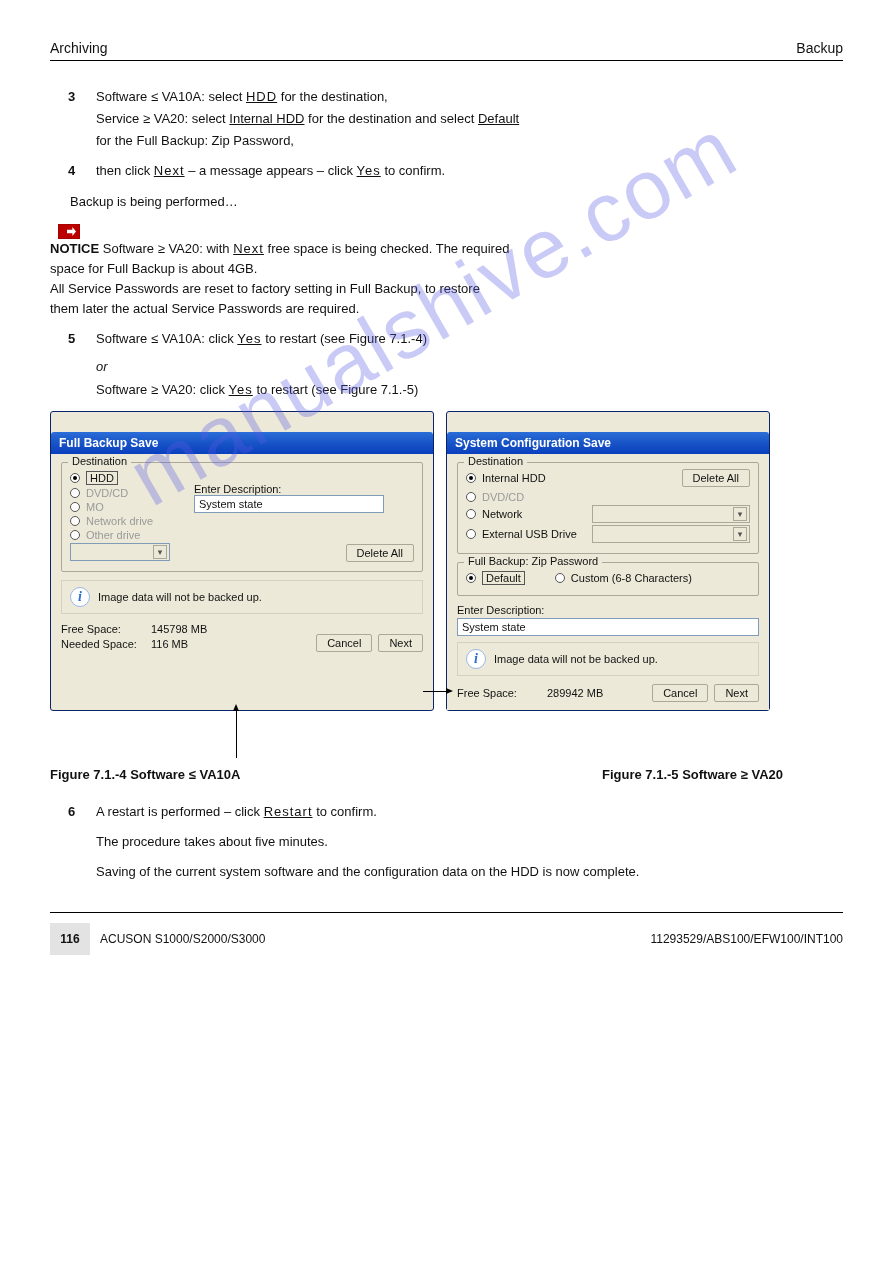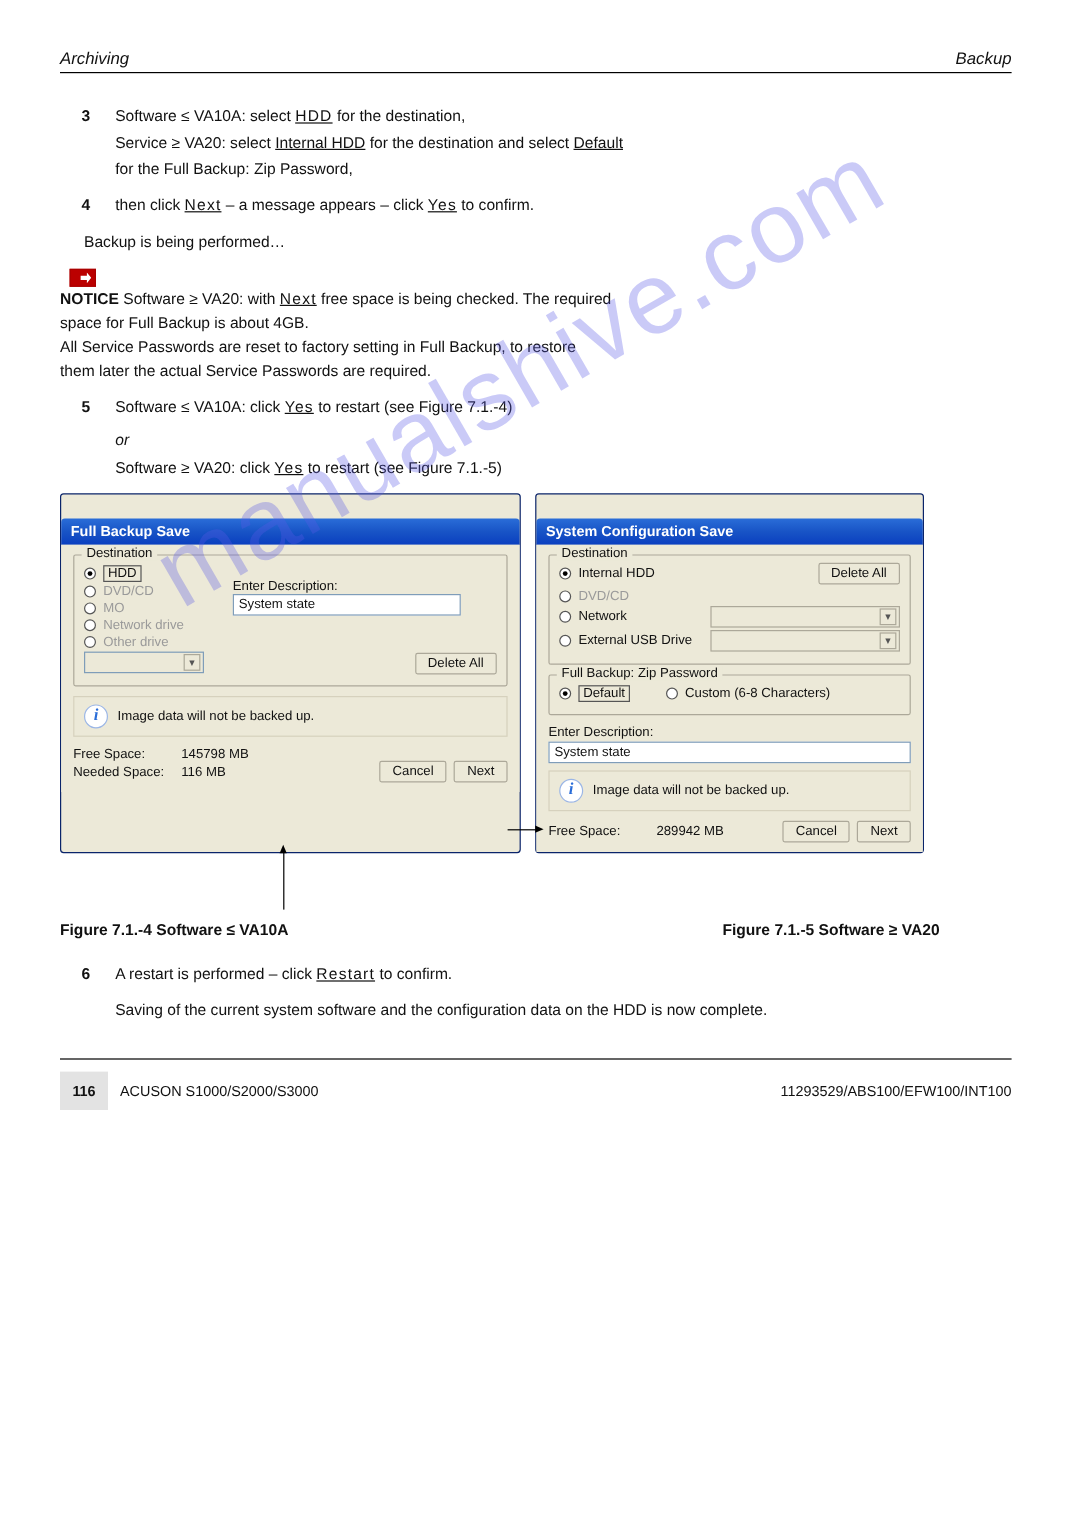--- a/index.html
+++ b/index.html
@@ -12,21 +12,20 @@
     width: 893px;
     position: relative;
   }
   .page {
     padding: 40px 50px 40px 50px;
     position: relative;
   }
   .header {
     display: flex;
     justify-content: space-between;
-    font-style: italic;
     font-size: 14px;
     border-bottom: 1px solid #000;
     padding-bottom: 4px;
     margin-bottom: 26px;
   }
   .step { margin: 0 0 10px 46px; position: relative; line-height: 1.55; }
   .step .num { position: absolute; left: -28px; font-weight: bold; }
   .u { text-decoration: underline; }
   .wide { letter-spacing: 1px; }
   .sub { margin-left: 20px; line-height: 1.55; margin-top: 2px; margin-bottom: 10px;}
@@ -335,20 +334,21 @@
   <div class="figurecap" style="margin-right:60px">Figure 7.1.-5 Software ≥ VA20</div>
 </div>
 
 <div class="step">
   <span class="num">6</span>
   <span>A restart is performed – click  </span>
   <span class="u wide">Restart</span>
   <span>  to confirm.</span>
 </div>
 
+<div class="para">The procedure takes about five minutes.</div>
 <div class="para">Saving of the current system software and the configuration data on the HDD is now complete.</div>
 
 <div class="footer">
   <div style="display:flex; align-items:center; gap:10px">
     <span class="pgnum">116</span>
     <span>ACUSON S1000/S2000/S3000</span>
   </div>
   <span>11293529/ABS100/EFW100/INT100</span>
 </div>
 

